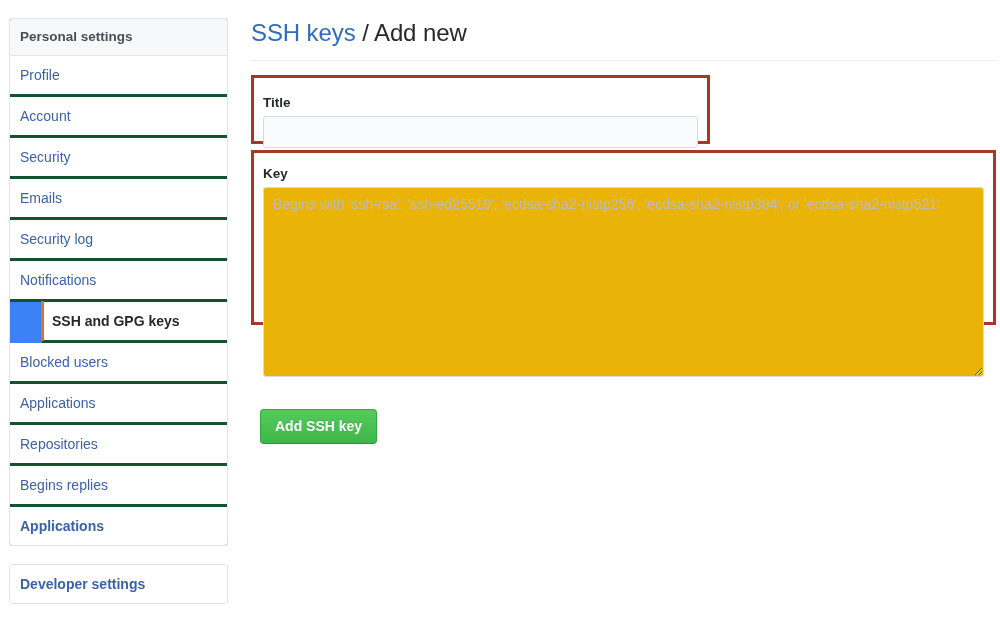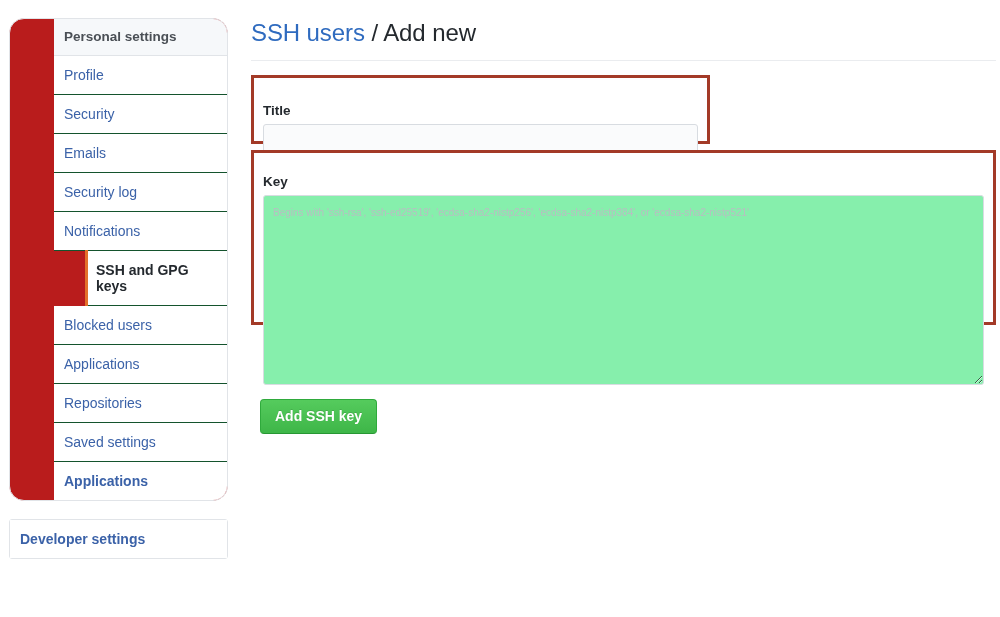--- a/index.html
+++ b/index.html
@@ -23,39 +23,38 @@
 
   
   .sidebar {
     position: absolute;
     left: 9px;
     top: 18px;
     width: 219px;
   }
   .sidebar-box {
     border: 1px solid #e1e4e8;
-    border-radius: 15px;
-    background: #b91c1c;
+    border-radius: 3px;
+    background: #3b82f6;
     overflow: hidden;
-    padding-left: 44px;
   }
   .sidebar-header {
     background: #f6f8fa;
     border-bottom: 1px solid #e1e4e8;
     padding: 10px 12px 10px 10px;
     font-size: 13.5px;
     font-weight: bold;
     color: #4a4f55;
     line-height: 16px;
   }
   .sidebar-item {
     display: block;
     position: relative;
     padding: 11px 12px 11px 10px;
-    border-bottom: 1px solid #14532d;
+    border-bottom: 3px solid #14532d;
     color: #3b62a8;
     font-size: 14px;
     line-height: 16px;
     text-decoration: none;
     background: #ffffff;
   }
   .sidebar-item:last-child {
     border-bottom: none;
     font-weight: bold;
   }
@@ -129,21 +128,21 @@
     width: 745px;
     height: 175px;
     padding: 4px 9px 9px 9px;
   }
   .field-label {
     display: block;
     font-size: 13.5px;
     font-weight: bold;
     color: #24292e;
     line-height: 17px;
-    margin: 16px 0 5px 0;
+    margin: 8px 0 5px 0;
   }
   .text-input {
     display: block;
     box-sizing: border-box;
     width: 100%;
     height: 32px;
     padding: 6px 8px;
     font-family: "Liberation Sans", sans-serif;
     font-size: 14px;
     color: #24292e;
@@ -152,39 +151,39 @@
     border-radius: 3px;
     outline: none;
   }
   .text-area {
     display: block;
     box-sizing: border-box;
     width: 100%;
     height: 190px;
     padding: 7px 9px;
     font-family: "Liberation Sans", sans-serif;
-    font-size: 10px;
+    font-size: 14px;
     line-height: 19px;
     color: #24292e;
-    background: #86efac;
+    background: #eab308;
     border: 1px solid #d8dce1;
     border-radius: 3px;
     outline: none;
     resize: vertical;
   }
   .text-input::placeholder,
   .text-area::placeholder {
     color: #b9bdc2;
   }
 
   
   .submit-row {
     position: absolute;
     left: 1px;
-    top: 381px;
+    top: 391px;
     padding-left: 8px;
   }
   .btn-primary {
     display: inline-block;
     padding: 8px 14px 9px 14px;
     font-family: "Liberation Sans", sans-serif;
     font-size: 14px;
     font-weight: bold;
     color: #ffffff;
     background: linear-gradient(#55cb5d, #3eb648);
@@ -200,40 +199,41 @@
 <body>
 
 <div class="page">
 
   <div class="sidebar">
 
     <div class="sidebar-box">
       <div class="sidebar-header">Personal settings</div>
 
       <a class="sidebar-item" href="#">Profile</a>
+      <a class="sidebar-item" href="#">Account</a>
       <a class="sidebar-item" href="#">Security</a>
       <a class="sidebar-item" href="#">Emails</a>
       <a class="sidebar-item" href="#">Security log</a>
       <a class="sidebar-item" href="#">Notifications</a>
       <a class="sidebar-item is-selected" href="#">SSH and GPG keys</a>
       <a class="sidebar-item" href="#">Blocked users</a>
       <a class="sidebar-item" href="#">Applications</a>
       <a class="sidebar-item" href="#">Repositories</a>
-      <a class="sidebar-item" href="#">Saved settings</a>
+      <a class="sidebar-item" href="#">Begins replies</a>
       <a class="sidebar-item" href="#">Applications</a>
     </div>
 
     <div class="sidebar-footer-box">
       <a class="sidebar-item" href="#">Developer settings</a>
     </div>
   </div>
 
   <div class="main">
 
-    <h1 class="page-title"><a class="link" href="#">SSH users</a><span class="sep"> / </span><span>Add new</span></h1>
+    <h1 class="page-title"><a class="link" href="#">SSH keys</a><span class="sep"> / </span><span>Add new</span></h1>
 
     <div class="hl-box title-block">
       <label class="field-label">Title</label>
       <input class="text-input" type="text" value="" placeholder="" style="">
     </div>
 
     <div class="hl-box key-block">
       <label class="field-label">Key</label>
       <textarea class="text-area" placeholder="Begins with 'ssh-rsa', 'ssh-ed25519', 'ecdsa-sha2-nistp256', 'ecdsa-sha2-nistp384', or 'ecdsa-sha2-nistp521'" style=""></textarea>
     </div>

